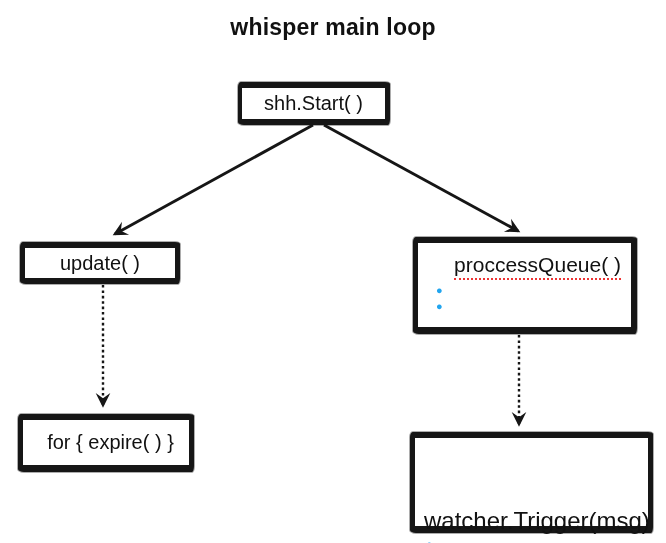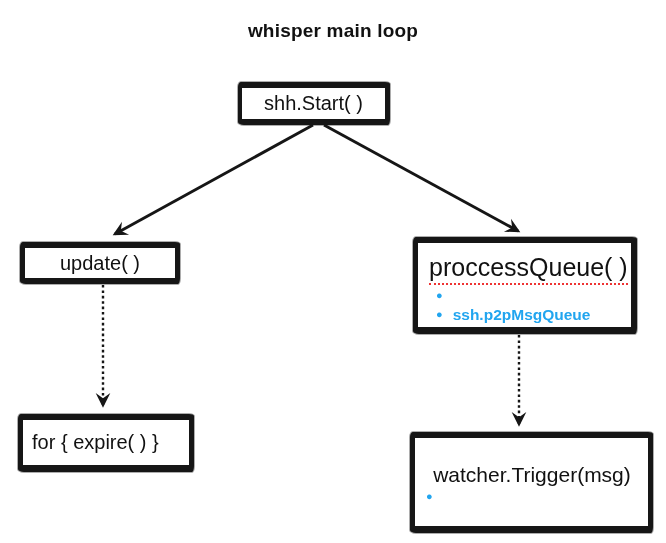--- a/index.html
+++ b/index.html
@@ -14,25 +14,25 @@
     position: relative;
     width: 666px;
     height: 543px;
     background: var(--background);
     font-family: "Liberation Sans", sans-serif;
     color: var(--ink);
     overflow: hidden;
   }
   .title {
     position: absolute;
-    top: 20px;
+    top: 14px;
     left: 0;
     width: 666px;
     text-align: center;
-    font-size: 19px;
+    font-size: 23px;
     font-weight: 700;
     letter-spacing: 0.2px;
     color: #111;
   }
   .edges {
     position: absolute;
     top: 0; left: 0;
     width: 666px; height: 543px;
   }
   .edges line { stroke: var(--ink); }
@@ -47,33 +47,33 @@
   }
   .node-simple {
     display: flex;
     align-items: center;
     justify-content: center;
     font-size: 20px;
     color: #111;
   }
   .node-start  { left: 238px; top: 82px;  width: 152px; height: 43px; border-width: 6px 5px 6px 4px; }
   .node-update { left: 20px;  top: 242px; width: 160px; height: 42px; border-width: 6px 5px 6px 5px; }
-  .node-for    { left: 18px;  top: 414px; width: 176px; height: 58px; justify-content: flex-start; padding-left: 9px; border-width: 6px 5px 7px 5px; }
+  .node-for    { left: 18px;  top: 414px; width: 176px; height: 58px; justify-content: center; padding-left: 9px; border-width: 6px 5px 7px 5px; }
   .node-process {
     left: 413px; top: 237px; width: 224px; height: 97px;
     padding: 10px 10px 6px 11px;
     border-width: 6px 6px 7px 5px;
   }
   .node-watcher {
     left: 410px; top: 432px; width: 243px; height: 101px;
     padding: 25px 8px 6px 9px;
     border-width: 6px 5px 7px 5px;
   }
-  .node-heading { font-size: 25px; color: #111; line-height: 1.15; white-space: nowrap; text-align: right; }
-  .node-watcher .node-heading { text-align: center; font-size: 21px; }
+  .node-heading { font-size: 21px; color: #111; line-height: 1.15; white-space: nowrap; text-align: right; }
+  .node-watcher .node-heading { text-align: center; font-size: 24px; margin-top: 44px; }
   .squiggle {
     display: inline-block;
     border-bottom: 2px dotted var(--squiggle-red);
     padding-bottom: 1px;
   }
   .bullet-row {
     display: flex;
     align-items: center;
     margin-top: 5px;
     color: var(--bullet-blue);
@@ -117,21 +117,20 @@
 
   <div class="node node-process">
     <div class="node-heading">
       <span class="squiggle">proccessQueue( )</span>
     </div>
     <div class="bullet-row">
       <span class="dot">●</span>
     </div>
     <div class="bullet-row">
       <span class="dot">●</span>
-      <span class="bullet-label">ssh.p2pMsgQueue</span>
     </div>
   </div>
 
   <div class="node node-simple node-for">
     <span>for { expire( ) }</span>
   </div>
 
   <div class="node node-watcher">
     <div class="node-heading">watcher.Trigger(msg)</div>
     <div class="bullet-row">

